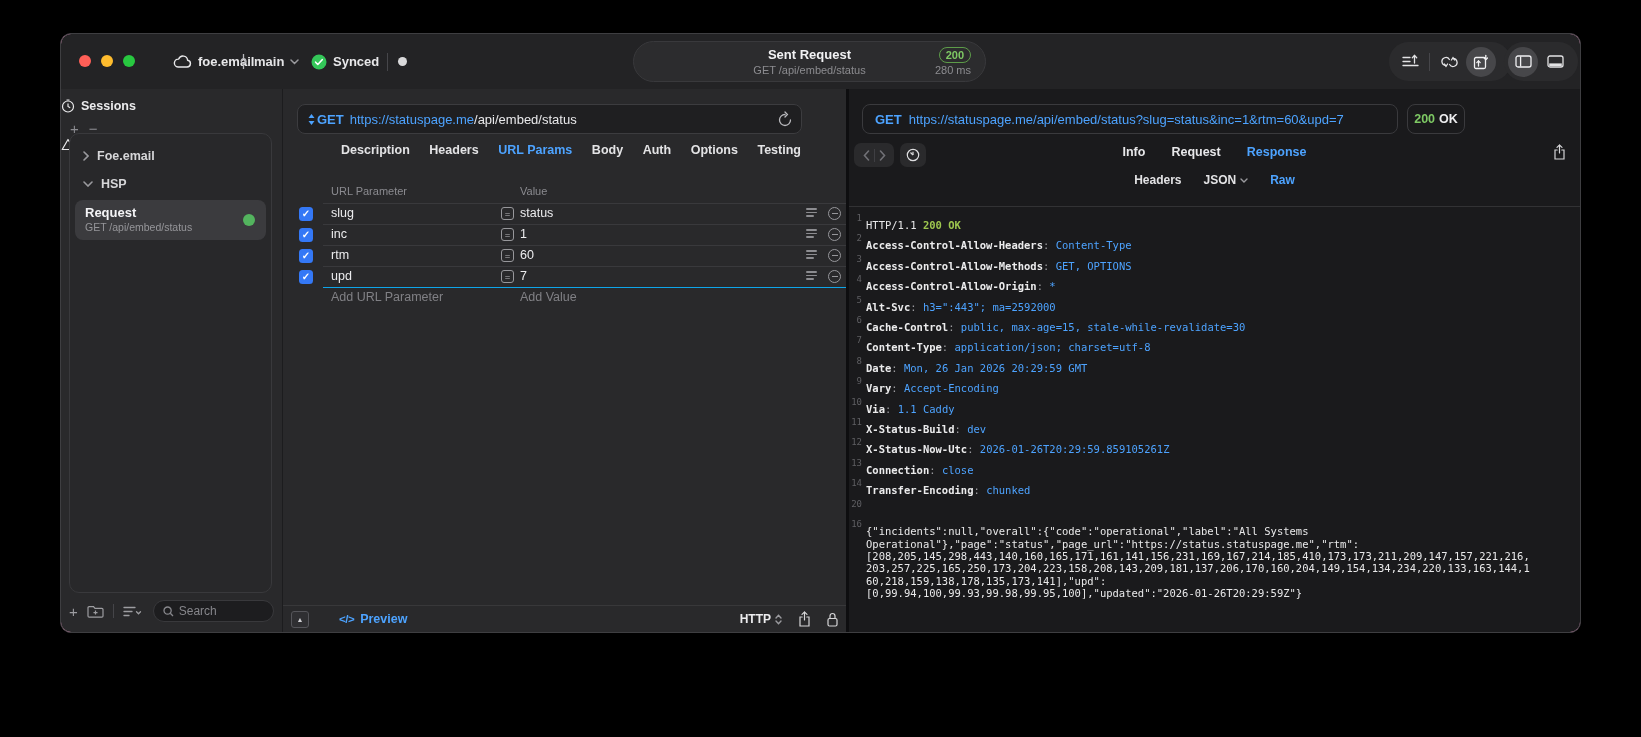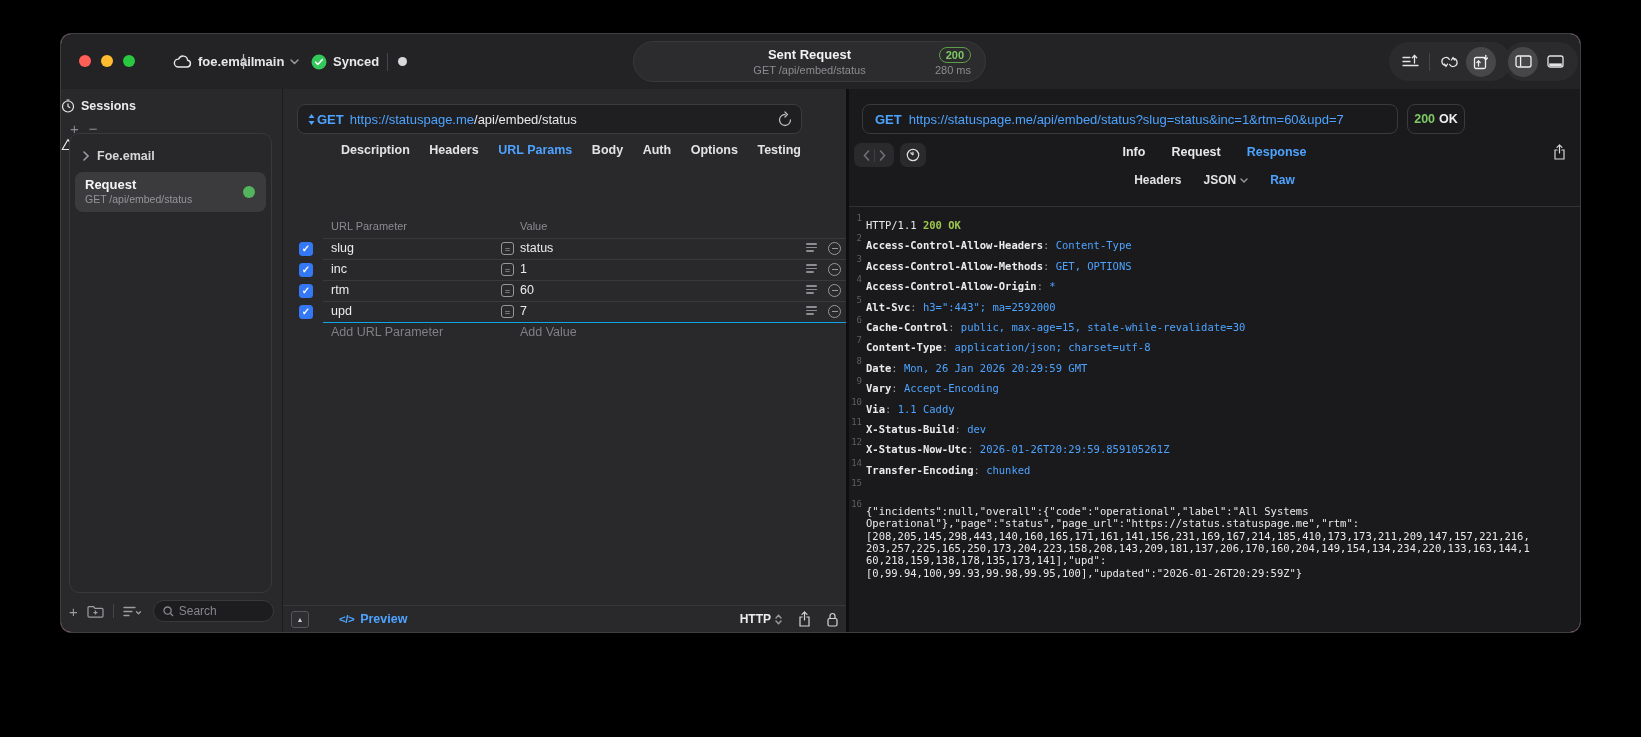--- a/index.html
+++ b/index.html
@@ -49,21 +49,21 @@
   
   .reqpanel{position:relative;width:563px;background:#29292b;flex:none;}
   .urlbar{position:absolute;left:14px;top:15px;width:505px;height:30px;background:#1f1f21;border:1px solid #3c3c3f;border-radius:8px;box-sizing:border-box;display:flex;align-items:center;padding:0 10px;gap:6px;font-size:13px;}
   .m-get{color:#4da3ff;font-weight:700;display:flex;align-items:center;gap:2px;}
   .u-host{color:#4da3ff;}
   .u-path{color:#e9e9eb;}
   .u-refresh{position:absolute;right:9px;top:6px;color:#b9b9bd;}
   .req-tabs{position:absolute;left:58px;top:54px;width:460px;display:flex;justify-content:space-between;font-size:12.5px;font-weight:600;color:#e3e3e5;}
   .tab{cursor:default;}
   .tab.active{color:#4da3ff;}
-  .ptable{position:absolute;left:0;top:96px;right:0;margin-top:35px;}
+  .ptable{position:absolute;left:0;top:96px;right:0;}
   .phead{height:18px;position:relative;font-size:11px;color:#8b8b90;}
   .phead .h1{position:absolute;left:48px;} .phead .h2{position:absolute;left:237px;}
   .prow{height:20px;position:relative;border-top:1px solid #39393c;margin-left:40px;}
   .pcheck{position:absolute;left:-24px;top:3px;width:14px;height:14px;border-radius:3.5px;background:#3478f6;color:#fff;font-size:10px;font-weight:700;display:flex;align-items:center;justify-content:center;line-height:1;}
   .pname{position:absolute;left:8px;top:2px;font-size:12.5px;color:#ececee;}
   .peq{position:absolute;left:178px;top:3px;width:13px;height:13px;border:1px solid #97979b;border-radius:3px;color:#b9b9bd;font-size:9.5px;display:flex;align-items:center;justify-content:center;box-sizing:border-box;}
   .pval{position:absolute;left:197px;top:2px;font-size:12.5px;color:#ececee;}
   .pgrip{position:absolute;left:483px;top:4px;display:flex;flex-direction:column;gap:2px;}
   .pgrip i{display:block;height:1.5px;background:#8d8d91;border-radius:1px;}
   .pgrip i:nth-child(1){width:11px;} .pgrip i:nth-child(2){width:11px;} .pgrip i:nth-child(3){width:8px;}
@@ -244,20 +244,28 @@
       <div class="sb-panel">
         <div style="height:8px"></div>
         <div class="tree-item">
           <span class="chev">
             <svg width="6" height="10" viewBox="0 0 6 10" fill="none" stroke="#9a9a9e" stroke-width="1.6" stroke-linecap="round">
                 <path d="M1 1l4 4-4 4"></path>
               </svg>
           </span>
           <span>Foe.email</span>
         </div>
+        <div class="tree-item">
+          <span class="chev">
+            <svg width="10" height="6" viewBox="0 0 10 6" fill="none" stroke="#9a9a9e" stroke-width="1.6" stroke-linecap="round">
+                <path d="M1 1l4 4 4-4"></path>
+              </svg>
+          </span>
+          <span>HSP</span>
+        </div>
         <div class="req-item">
           <div class="req-title">Request</div>
           <div class="req-sub">GET /api/embed/status</div>
           <span class="req-dot"></span>
         </div>
       </div>
 
       <div class="sb-bottom">
         <span style="font-size:15px;">+</span>
         <span>
@@ -524,25 +532,29 @@
           </div>
           <div class="cline">
             <span class="cnum">11</span>
             <span class="ctext"><span class="seg-name">X-Status-Build</span><span class="seg-dim">: </span><span class="seg-blue">dev</span></span>
           </div>
           <div class="cline">
             <span class="cnum">12</span>
             <span class="ctext"><span class="seg-name">X-Status-Now-Utc</span><span class="seg-dim">: </span><span class="seg-blue">2026-01-26T20:29:59.859105261Z</span></span>
           </div>
           <div class="cline">
+            <span class="cnum">13</span>
+            <span class="ctext"><span class="seg-name">Connection</span><span class="seg-dim">: </span><span class="seg-blue">close</span></span>
+          </div>
+          <div class="cline">
             <span class="cnum">14</span>
             <span class="ctext"><span class="seg-name">Transfer-Encoding</span><span class="seg-dim">: </span><span class="seg-blue">chunked</span></span>
           </div>
           <div class="cline">
-            <span class="cnum">15</span>
+            <span class="cnum">20</span>
             <span class="ctext">&nbsp;</span>
           </div>
           <div class="cline">
             <span class="cnum">16</span>
             <span class="ctext"><span class="seg-plain">{"incidents":null,"overall":{"code":"operational","label":"All Systems
 Operational"},"page":"status","page_url":"https://status.statuspage.me","rtm":
 [208,205,145,298,443,140,160,165,171,161,141,156,231,169,167,214,185,410,173,173,211,209,147,157,221,216,
 203,257,225,165,250,173,204,223,158,208,143,209,181,137,206,170,160,204,149,154,134,234,220,133,163,144,1
 60,218,159,138,178,135,173,141],"upd":
 [0,99.94,100,99.93,99.98,99.95,100],"updated":"2026-01-26T20:29:59Z"}</span></span>

